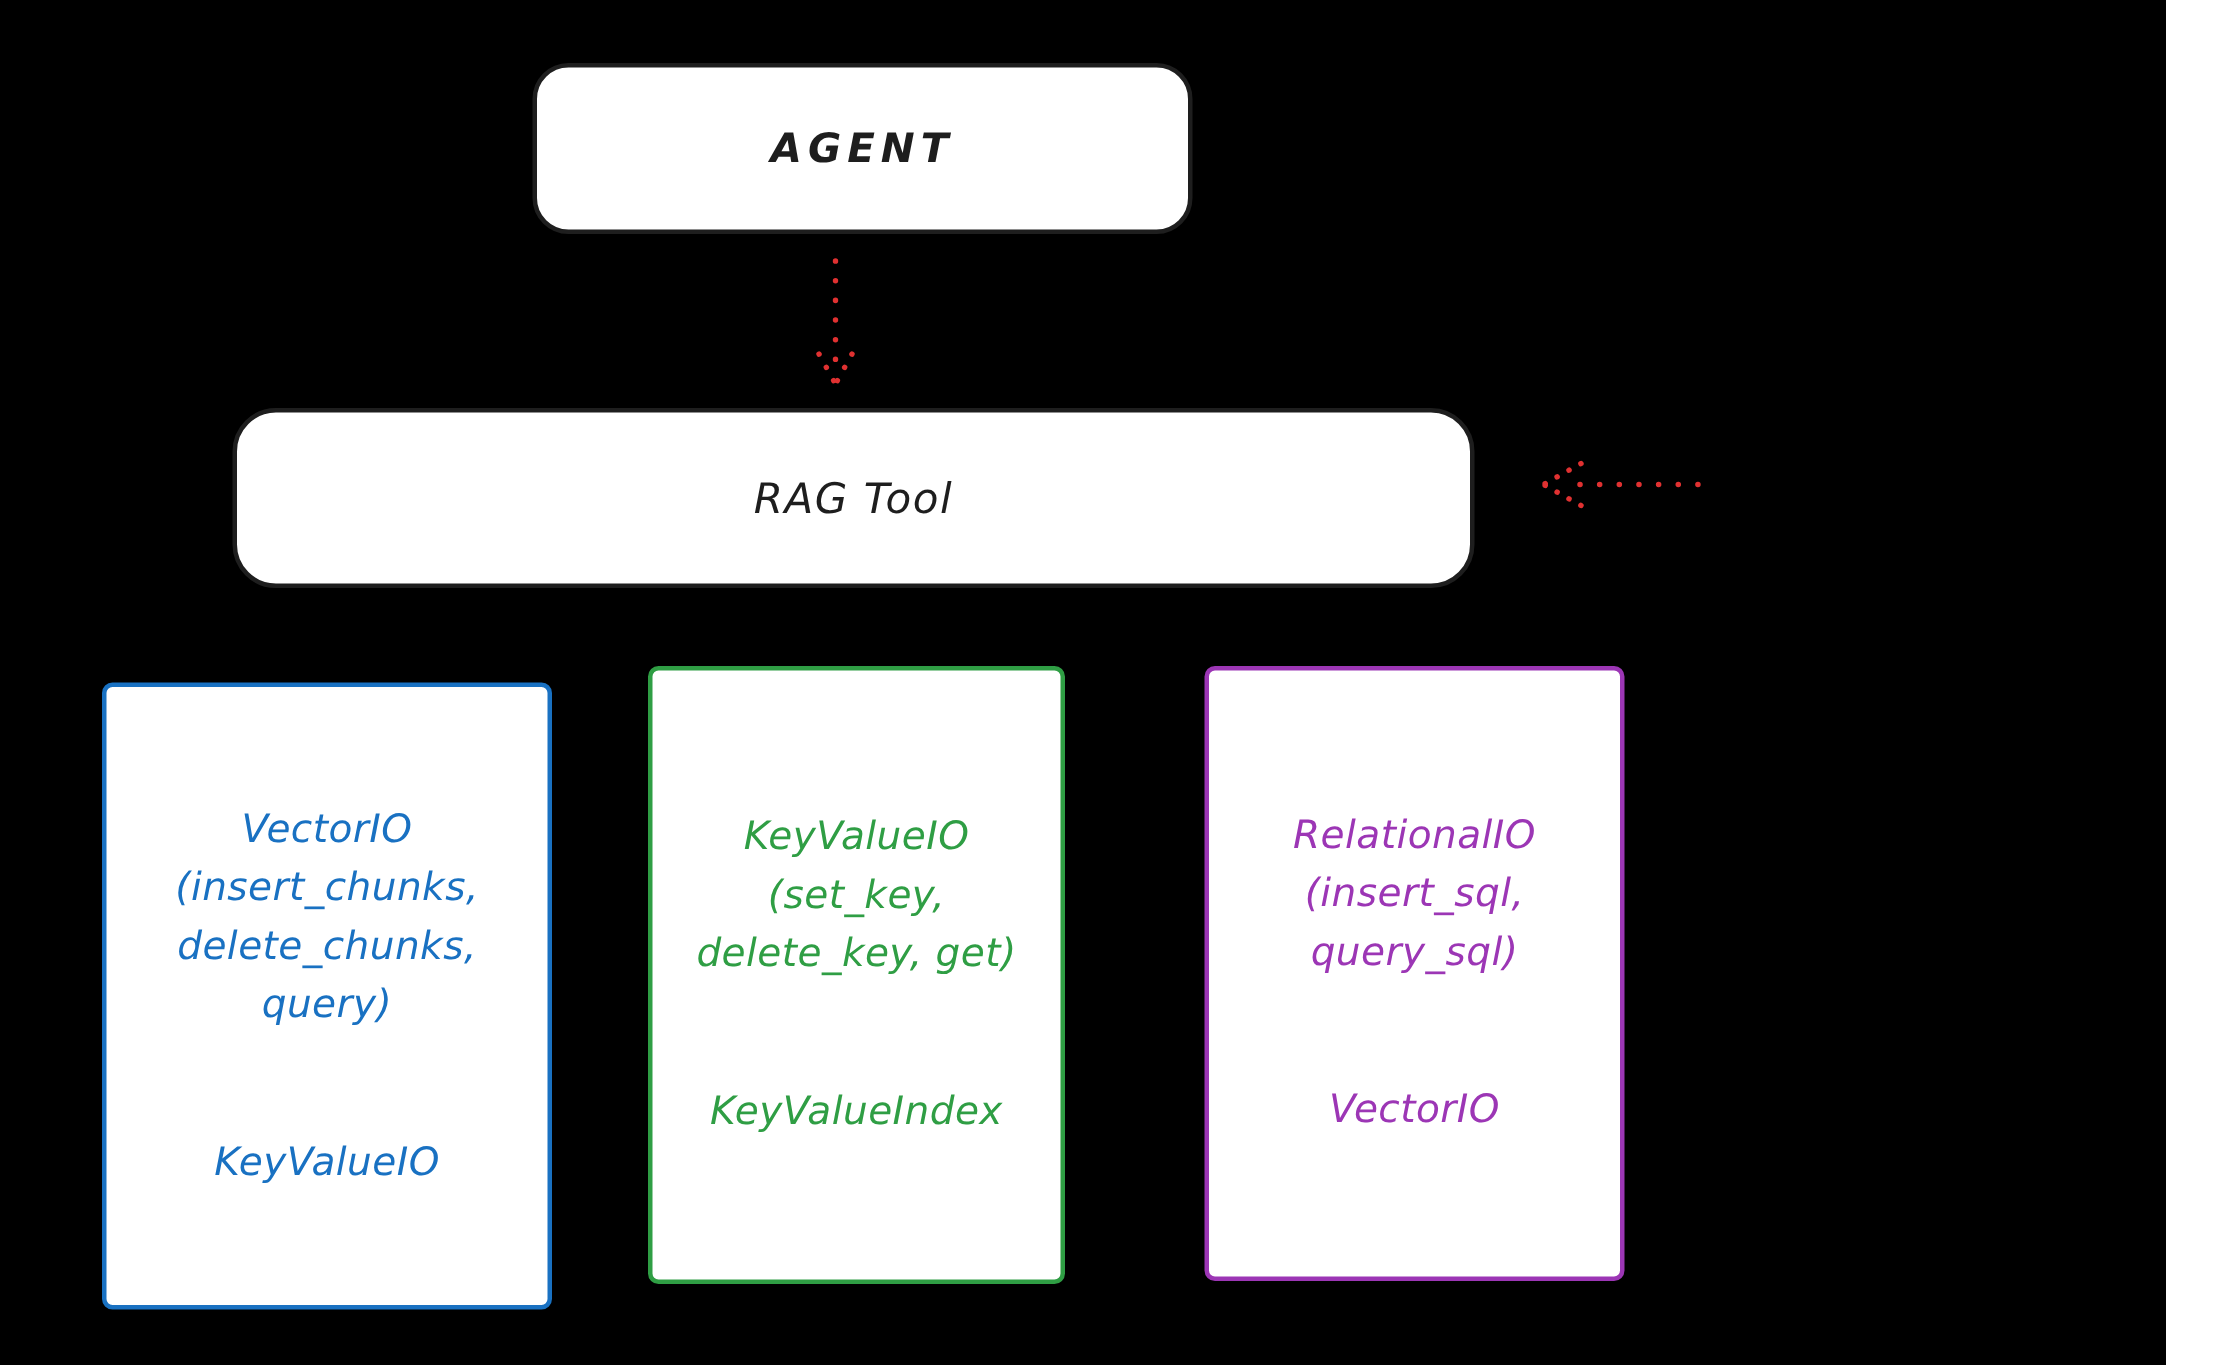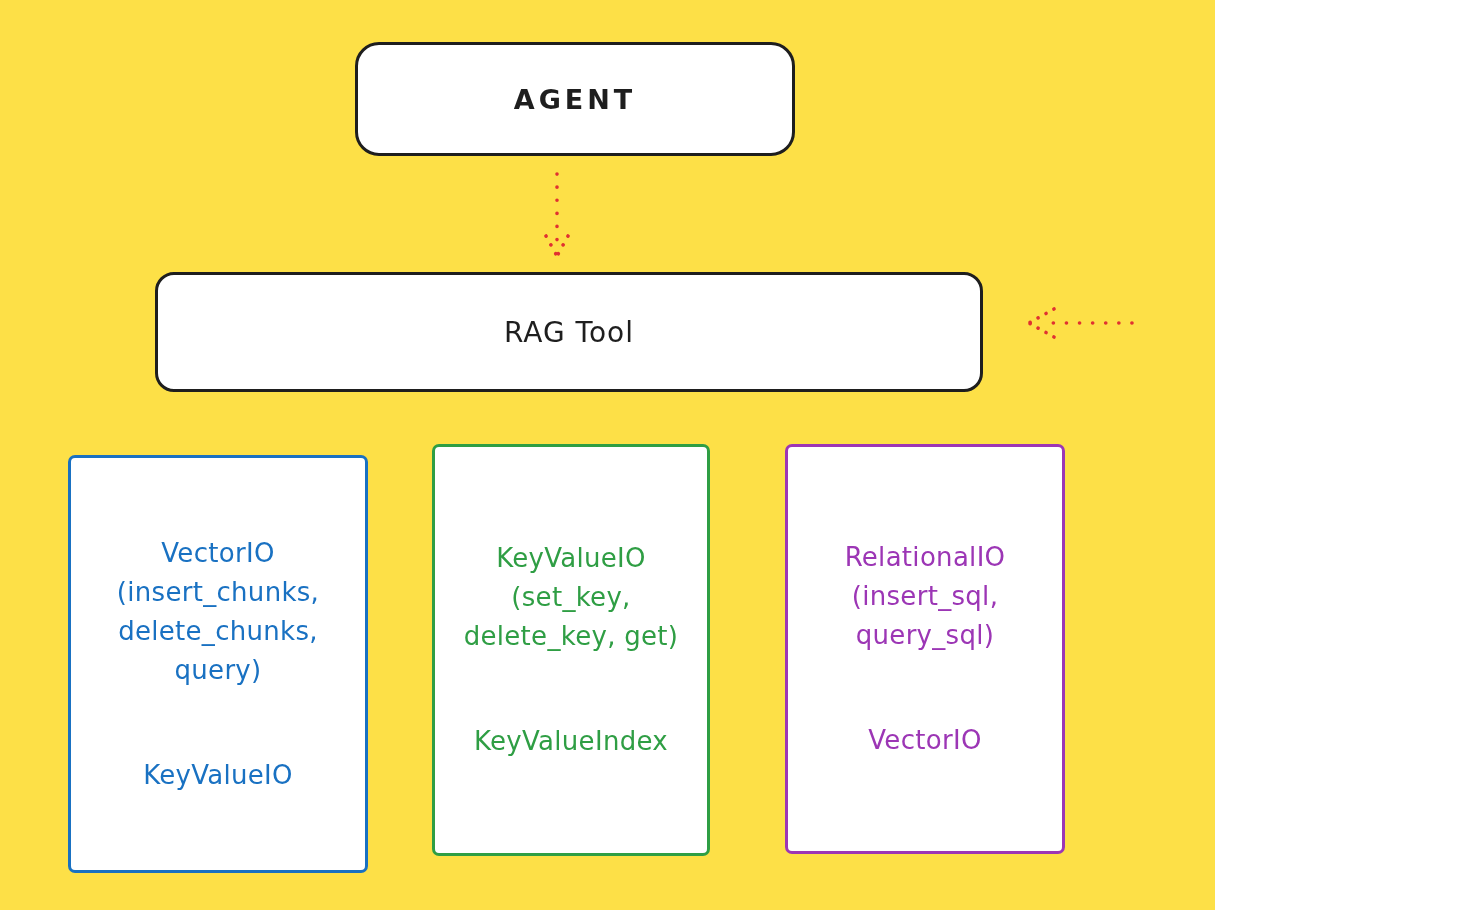--- a/index.html
+++ b/index.html
@@ -3,24 +3,25 @@
 <meta charset="utf-8">
 <style>
   html, body {
     margin: 0;
     padding: 0;
     background: #ffffff;
     font-family: "DejaVu Sans", "Liberation Sans", sans-serif;
   }
   .canvas {
     position: relative;
-    width: 1215px;
+    width: 1444px;
     height: 910px;
-    background: #fde047;
+    background: #000000;
     overflow: hidden;
+    font-style: italic;
   }
   .arrow-layer {
     position: absolute;
     left: 0; top: 0;
     width: 1484px;
     height: 910px;
     pointer-events: none;
   }
   .frame {
     position: absolute;
@@ -38,21 +39,21 @@
   }
   .agent-box .label {
     font-size: 27px;
     font-weight: 700;
     letter-spacing: 4px;
     color: #1e1e1e;
   }
   .rag-box {
     left: 155px; top: 272px;
     width: 828px; height: 120px;
-    border-radius: 19px;
+    border-radius: 29px;
   }
   .rag-box .label {
     font-size: 28px;
     letter-spacing: 1px;
     color: #1e1e1e;
   }
   .io-node {
     position: absolute;
     box-sizing: border-box;
     border: 3.5px solid var(--accent, #1e1e1e);
@@ -64,21 +65,21 @@
     justify-content: center;
     text-align: center;
     font-size: 26px;
     line-height: 1.5;
     letter-spacing: 0.3px;
   }
   .io-node .io-text   { white-space: pre-line; }
   .io-node .index-text { margin-top: 66px; }
   .node-vector     { left: 68px;  top: 455px; width: 300px; height: 418px; }
   .node-keyvalue   { left: 432px; top: 444px; width: 278px; height: 412px; }
-  .node-relational { left: 785px; top: 444px; width: 280px; height: 410px; }
+  .node-relational { left: 803px; top: 444px; width: 280px; height: 410px; }
   .annotation {
     position: absolute;
     left: 1140px; top: 286px;
     width: 340px;
     text-align: center;
     font-size: 27px;
     font-weight: 700;
     line-height: 1.45;
     letter-spacing: 0.3px;
     white-space: pre-line;

